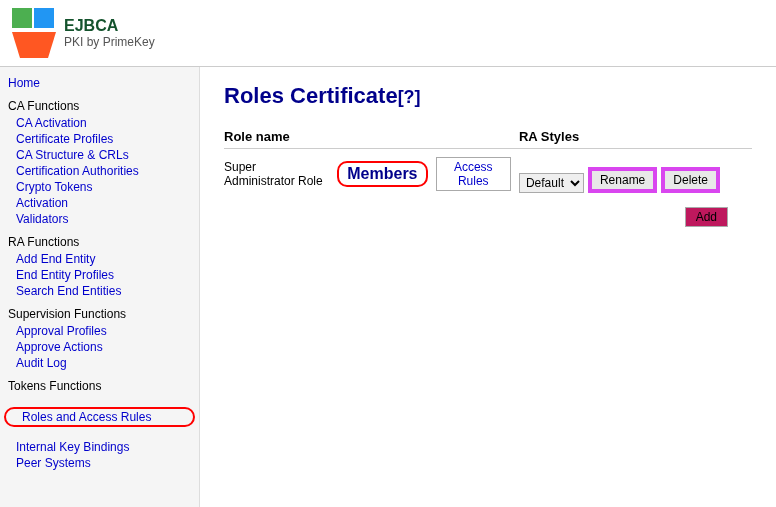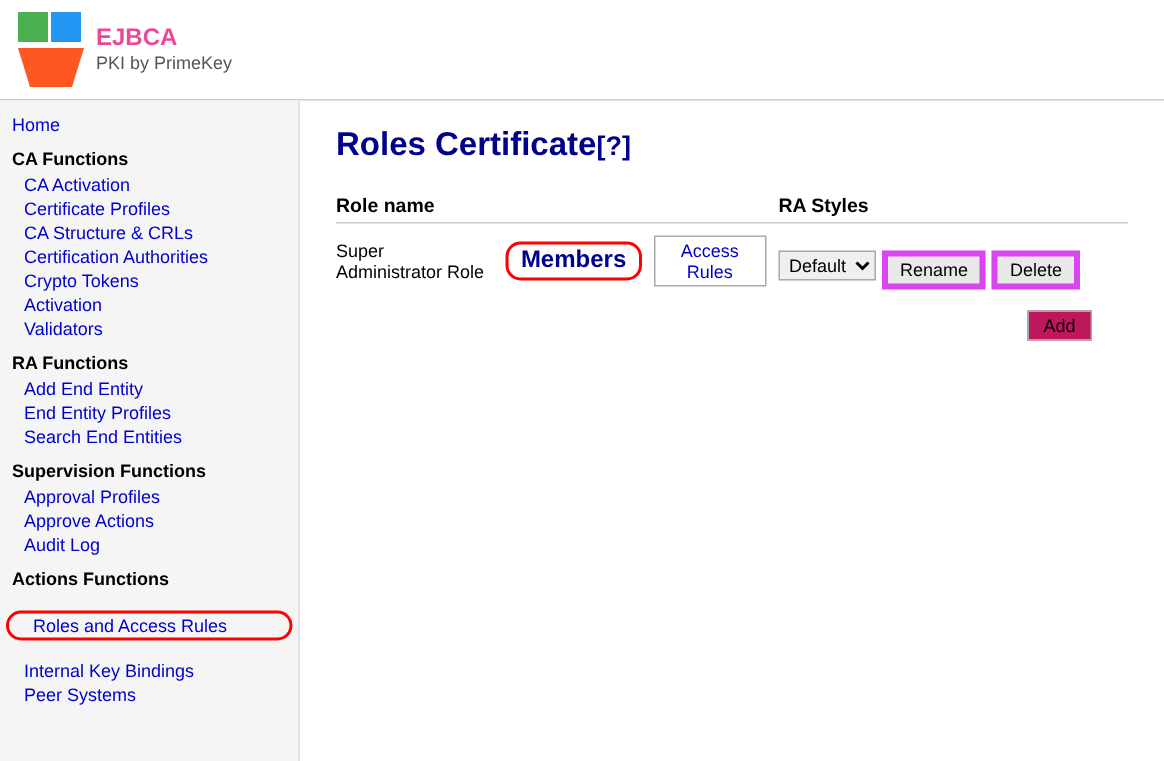--- a/index.html
+++ b/index.html
@@ -30,21 +30,21 @@
       height: 50px;
       position: relative;
     }
     .logo-text {
       display: flex;
       flex-direction: column;
     }
     .logo-text .ejbca {
       font-size: 16px;
       font-weight: bold;
-      color: #ec4899;
+      color: #14532d;
     }
     .logo-text .pki {
       font-size: 12px;
       color: #555;
     }
 
     
     .layout {
       display: flex;
       min-height: 457px;
@@ -63,21 +63,21 @@
       color: #00c;
       text-decoration: none;
       font-size: 12px;
       padding: 1px 8px 1px 16px;
     }
     .sidebar .home-link {
       padding-left: 8px;
       margin-bottom: 4px;
     }
     .sidebar .section-title {
-      font-weight: bold;
+      font-weight: normal;
       font-size: 12px;
       padding: 4px 8px 2px 8px;
       color: #000;
       display: block;
     }
     .sidebar .sub-links {
       margin-bottom: 4px;
     }
     .sidebar-item-highlighted {
       display: block;
@@ -132,21 +132,21 @@
       background: #fff;
       border: 1px solid #aaa;
       color: #00c;
       font-size: 12px;
       padding: 2px 8px;
       cursor: pointer;
       text-decoration: none;
     }
     .ra-styles-cell {
       display: flex;
-      align-items: flex-start;
+      align-items: flex-end;
       gap: 4px;
       margin-top: 12px;
     }
     select.ra-select {
       font-size: 12px;
       padding: 1px 2px;
       border: 1px solid #aaa;
     }
     .btn-action {
       background: #e8e8e8;
@@ -213,21 +213,21 @@
       <a>Search End Entities</a>
     </div>
 
     <span class="section-title">Supervision Functions</span>
     <div class="sub-links">
       <a>Approval Profiles</a>
       <a>Approve Actions</a>
       <a>Audit Log</a>
     </div>
 
-    <span class="section-title">Actions Functions</span>
+    <span class="section-title">Tokens Functions</span>
     <div class="sub-links">
       <a class="sidebar-item-highlighted">Roles and Access Rules</a>
       <a>Internal Key Bindings</a>
       <a>Peer Systems</a>
     </div>
   </div>
 
   <div class="main">
     <div class="page-title">
       <span>Roles Certificate</span><span style="cursor:pointer; font-size:18px;">[?]</span>

